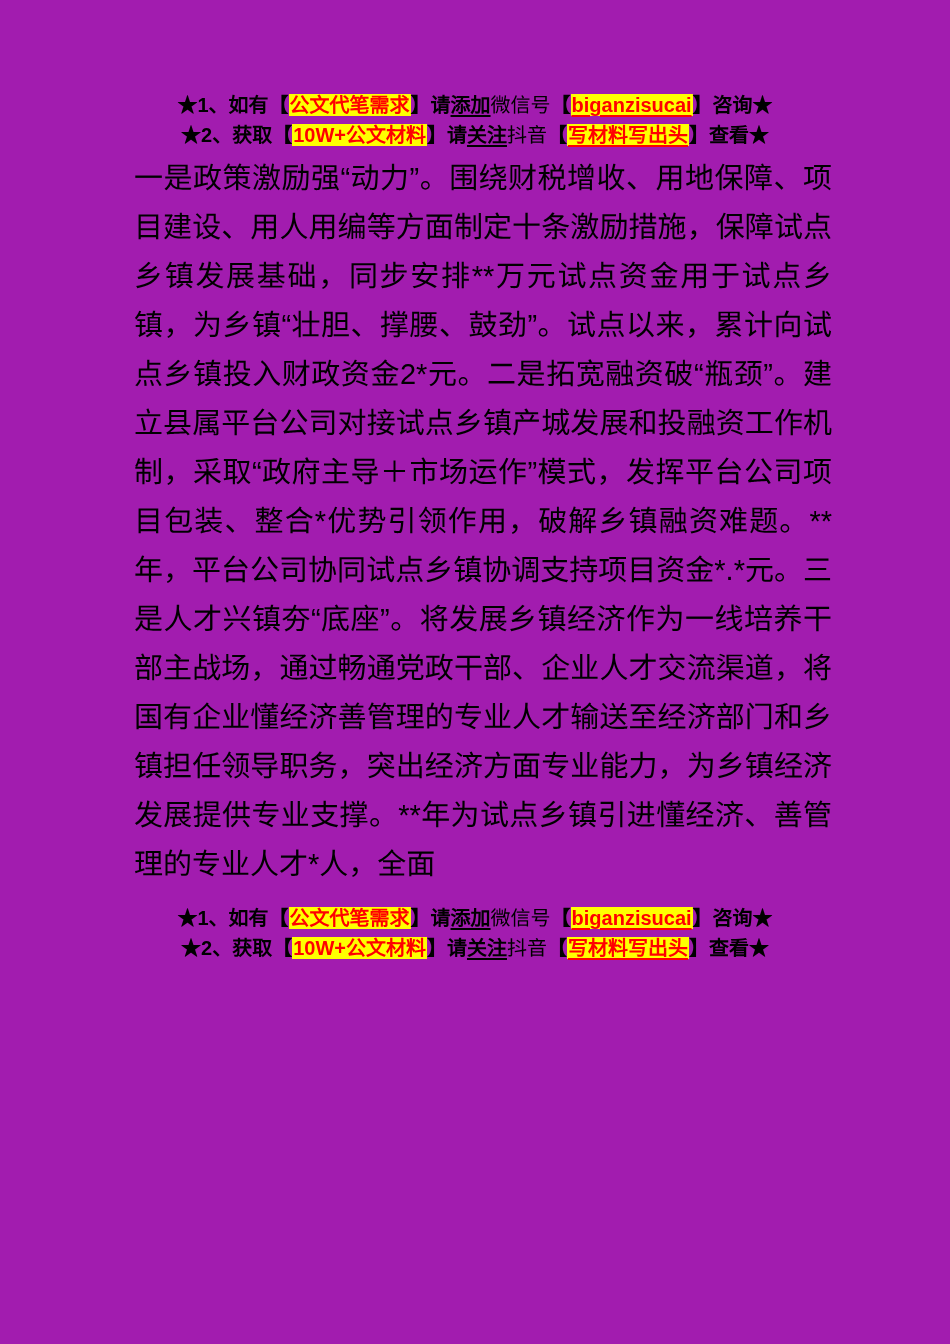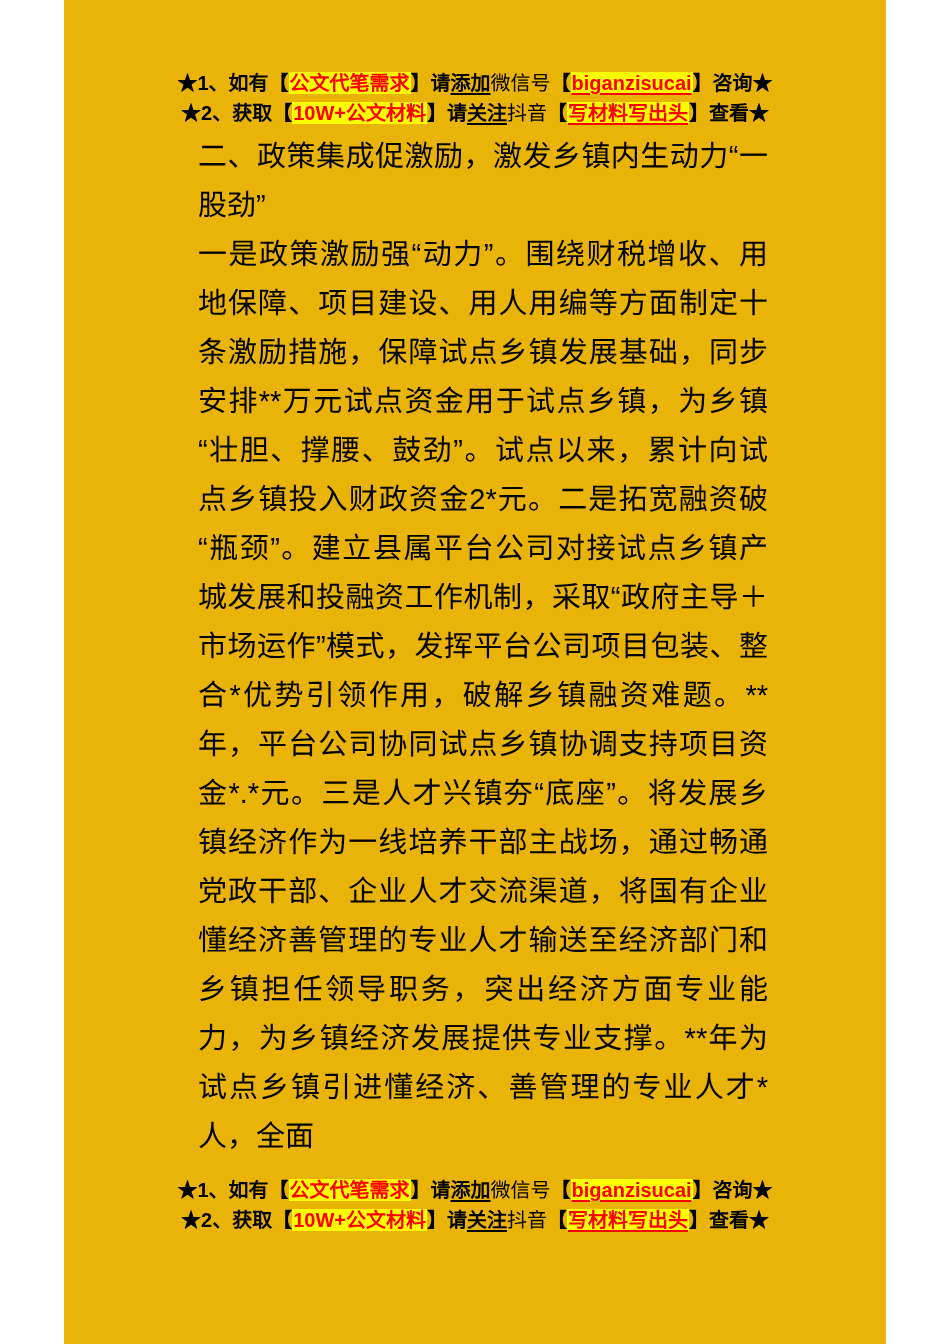--- a/index.html
+++ b/index.html
@@ -2,26 +2,26 @@
 <html lang="zh-CN"><head>
 <meta charset="utf-8">
 <style>
   html, body {
     margin: 0;
     padding: 0;
     background: #ffffff;
   }
   .page {
     position: relative;
-    width: 822px;
+    width: 950px;
     height: 1344px;
     margin: 0 auto;
-    background: #eab308;
+    background: #a21caf;
     box-sizing: border-box;
-    padding-top: 68px;
+    padding-top: 90px;
     overflow: hidden;
     font-family: "Liberation Sans", sans-serif;
     color: #000000;
   }
   
   .promo {
     text-align: center;
   }
   .promo-line {
     font-size: 20px;
@@ -66,21 +66,20 @@
   <div class="promo promo-top">
     <div class="promo-line">
       <span class="b">★1、如有【</span><span class="hl">公文代笔需求</span><span class="b">】请</span><span class="b ul">添加</span><span class="t">微信号</span><span class="b">【</span><span class="hl ul">biganzisucai</span><span class="b">】咨询★</span>
     </div>
     <div class="promo-line">
       <span class="b">★2、获取【</span><span class="hl">10W+公文材料</span><span class="b">】请</span><span class="b ul">关注</span><span class="t">抖音</span><span class="b">【</span><span class="hl ul">写材料写出头</span><span class="b">】查看★</span>
     </div>
   </div>
 
   <div class="doc">
-    <p>二、政策集成促激励，激发乡镇内生动力“一股劲”</p>
     <p>一是政策激励强“动力”。围绕财税增收、用地保障、项目建设、用人用编等方面制定十条激励措施，保障试点乡镇发展基础，同步安排**万元试点资金用于试点乡镇，为乡镇“壮胆、撑腰、鼓劲”。试点以来，累计向试点乡镇投入财政资金2*元。二是拓宽融资破“瓶颈”。建立县属平台公司对接试点乡镇产城发展和投融资工作机制，采取“政府主导＋市场运作”模式，发挥平台公司项目包装、整合*优势引领作用，破解乡镇融资难题。**年，平台公司协同试点乡镇协调支持项目资金*.*元。三是人才兴镇夯“底座”。将发展乡镇经济作为一线培养干部主战场，通过畅通党政干部、企业人才交流渠道，将国有企业懂经济善管理的专业人才输送至经济部门和乡镇担任领导职务，突出经济方面专业能力，为乡镇经济发展提供专业支撑。**年为试点乡镇引进懂经济、善管理的专业人才*人，全面</p>
   </div>
 
   <div class="promo promo-bottom">
     <div class="promo-line">
       <span class="b">★1、如有【</span><span class="hl">公文代笔需求</span><span class="b">】请</span><span class="b ul">添加</span><span class="t">微信号</span><span class="b">【</span><span class="hl ul">biganzisucai</span><span class="b">】咨询★</span>
     </div>
     <div class="promo-line">
       <span class="b">★2、获取【</span><span class="hl">10W+公文材料</span><span class="b">】请</span><span class="b ul">关注</span><span class="t">抖音</span><span class="b">【</span><span class="hl ul">写材料写出头</span><span class="b">】查看★</span>
     </div>

